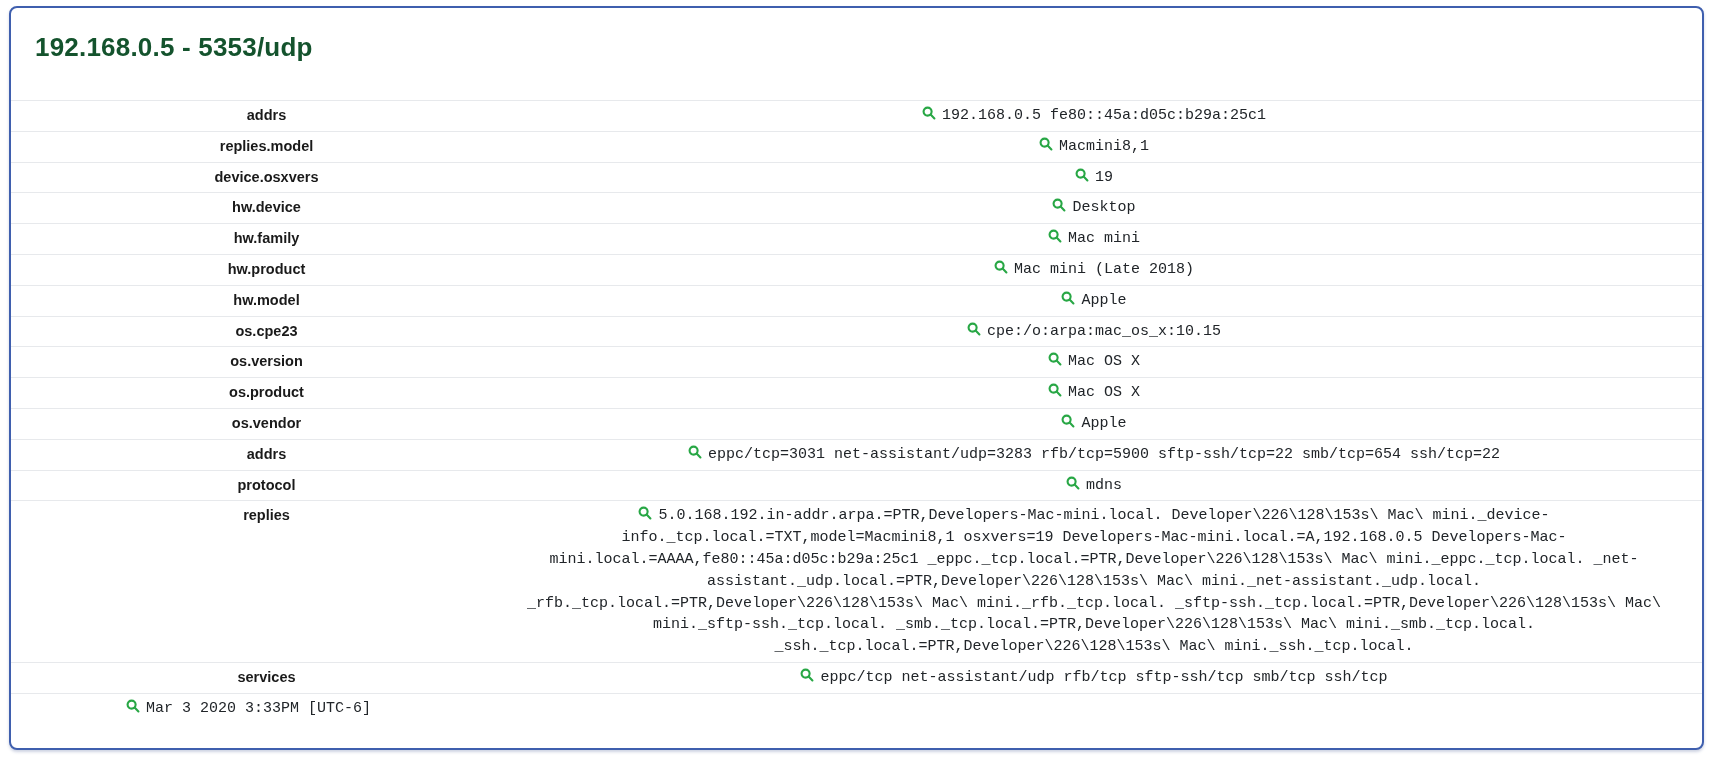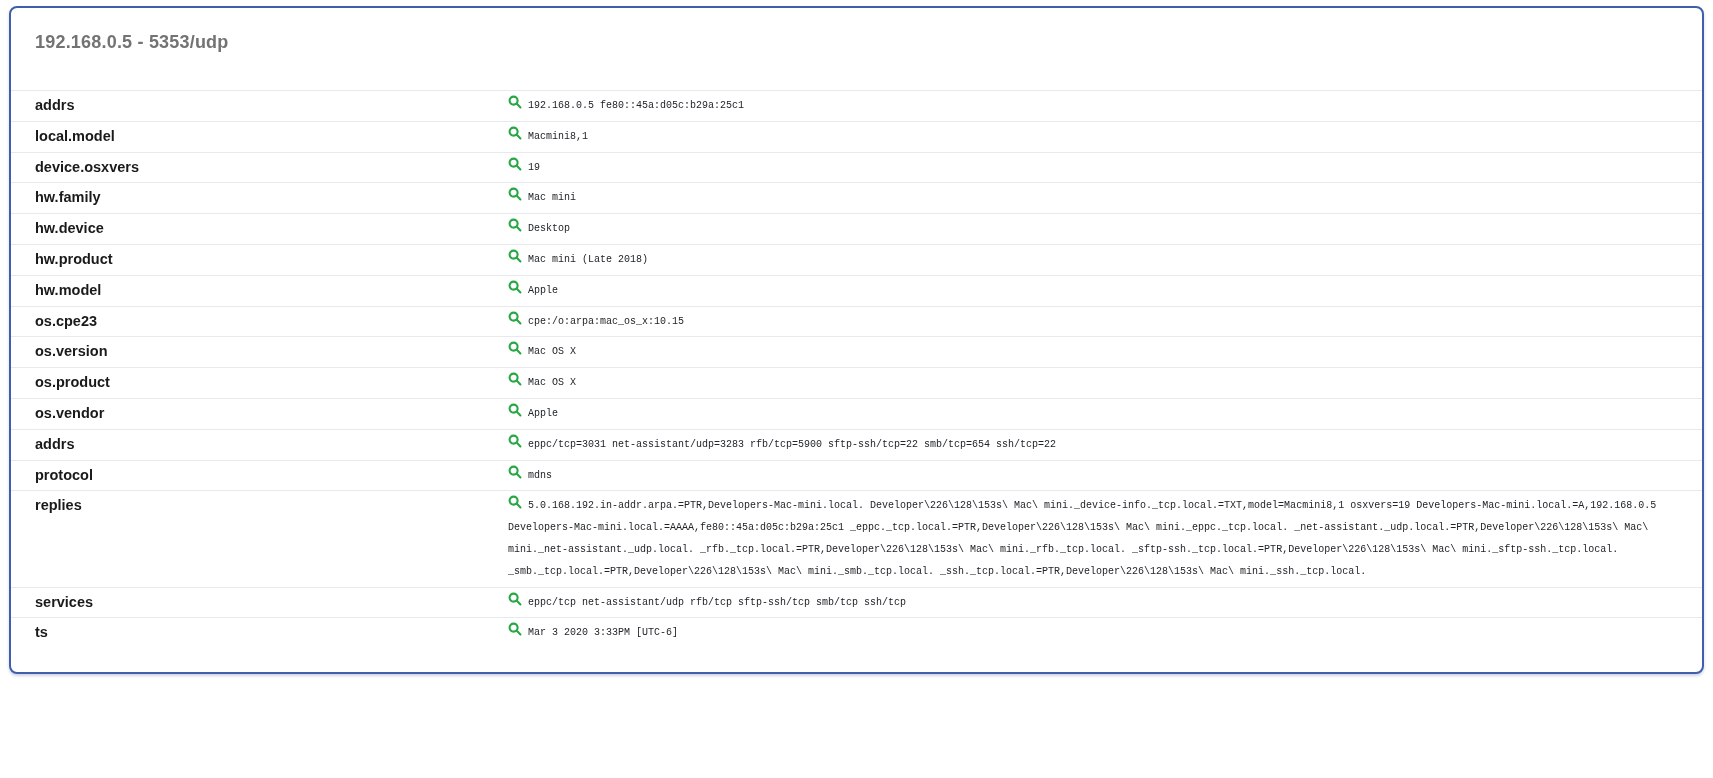--- a/index.html
+++ b/index.html
@@ -11,44 +11,44 @@
   }
   .card {
     margin: 6px 9px 0 9px;
     background: #ffffff;
     border: 2px solid #3f5fae;
     border-radius: 8px;
     box-shadow: 0 2px 3px rgba(60, 80, 140, 0.25);
     overflow: hidden;
   }
   .card-title {
-    font-size: 18px;
+    font-size: 26px;
     font-weight: bold;
-    color: #737373;
+    color: #14532d;
     padding: 24px 24px 37px 24px;
     letter-spacing: 0.2px;
   }
-  .rows { padding-bottom: 24px; }
+  .rows { padding-bottom: 24px; text-align: center; }
   .row {
     display: grid;
     grid-template-columns: 497px 1fr;
     border-top: 1px solid #e7e9ec;
     padding: 2px 0;
     align-items: start;
   }
   .key {
     font-size: 14.5px;
     font-weight: bold;
     color: #1a1a1a;
     padding: 2px 10px 2px 24px;
     line-height: 21px;
   }
   .val {
     font-family: "Liberation Mono", monospace;
-    font-size: 10px;
+    font-size: 15px;
     color: #212529;
     line-height: 21.8px;
     padding: 2px 22px 2px 0;
     overflow-wrap: break-word;
     word-break: break-word;
   }
   .search {
     display: inline-block;
     width: 14px; height: 14px;
     margin-right: 6px;
@@ -70,21 +70,21 @@
       <a class="search">
         <svg viewBox="0 0 16 16" fill="none" stroke="#28a745" stroke-width="2.4" stroke-linecap="round">
           <circle cx="6.4" cy="6.4" r="4.6"></circle>
           <line x1="10.1" y1="10.1" x2="14.2" y2="14.2"></line>
         </svg>
       </a><span>192.168.0.5 fe80::45a:d05c:b29a:25c1</span>
     </div>
   </div>
 
   <div class="row">
-    <div class="key">local.model</div>
+    <div class="key">replies.model</div>
     <div class="val">
       <a class="search">
         <svg viewBox="0 0 16 16" fill="none" stroke="#28a745" stroke-width="2.4" stroke-linecap="round">
           <circle cx="6.4" cy="6.4" r="4.6"></circle>
           <line x1="10.1" y1="10.1" x2="14.2" y2="14.2"></line>
         </svg>
       </a><span>Macmini8,1</span>
     </div>
   </div>
 
@@ -94,44 +94,44 @@
       <a class="search">
         <svg viewBox="0 0 16 16" fill="none" stroke="#28a745" stroke-width="2.4" stroke-linecap="round">
           <circle cx="6.4" cy="6.4" r="4.6"></circle>
           <line x1="10.1" y1="10.1" x2="14.2" y2="14.2"></line>
         </svg>
       </a><span>19</span>
     </div>
   </div>
 
   <div class="row">
+    <div class="key">hw.device</div>
+    <div class="val">
+      <a class="search">
+        <svg viewBox="0 0 16 16" fill="none" stroke="#28a745" stroke-width="2.4" stroke-linecap="round">
+          <circle cx="6.4" cy="6.4" r="4.6"></circle>
+          <line x1="10.1" y1="10.1" x2="14.2" y2="14.2"></line>
+        </svg>
+      </a><span>Desktop</span>
+    </div>
+  </div>
+
+  <div class="row">
     <div class="key">hw.family</div>
     <div class="val">
       <a class="search">
         <svg viewBox="0 0 16 16" fill="none" stroke="#28a745" stroke-width="2.4" stroke-linecap="round">
           <circle cx="6.4" cy="6.4" r="4.6"></circle>
           <line x1="10.1" y1="10.1" x2="14.2" y2="14.2"></line>
         </svg>
       </a><span>Mac mini</span>
     </div>
   </div>
 
   <div class="row">
-    <div class="key">hw.device</div>
-    <div class="val">
-      <a class="search">
-        <svg viewBox="0 0 16 16" fill="none" stroke="#28a745" stroke-width="2.4" stroke-linecap="round">
-          <circle cx="6.4" cy="6.4" r="4.6"></circle>
-          <line x1="10.1" y1="10.1" x2="14.2" y2="14.2"></line>
-        </svg>
-      </a><span>Desktop</span>
-    </div>
-  </div>
-
-  <div class="row">
     <div class="key">hw.product</div>
     <div class="val">
       <a class="search">
         <svg viewBox="0 0 16 16" fill="none" stroke="#28a745" stroke-width="2.4" stroke-linecap="round">
           <circle cx="6.4" cy="6.4" r="4.6"></circle>
           <line x1="10.1" y1="10.1" x2="14.2" y2="14.2"></line>
         </svg>
       </a><span>Mac mini (Late 2018)</span>
     </div>
   </div>
@@ -239,21 +239,20 @@
       <a class="search">
         <svg viewBox="0 0 16 16" fill="none" stroke="#28a745" stroke-width="2.4" stroke-linecap="round">
           <circle cx="6.4" cy="6.4" r="4.6"></circle>
           <line x1="10.1" y1="10.1" x2="14.2" y2="14.2"></line>
         </svg>
       </a><span>eppc/tcp net-assistant/udp rfb/tcp sftp-ssh/tcp smb/tcp ssh/tcp</span>
     </div>
   </div>
 
   <div class="row">
-    <div class="key">ts</div>
     <div class="val">
       <a class="search">
         <svg viewBox="0 0 16 16" fill="none" stroke="#28a745" stroke-width="2.4" stroke-linecap="round">
           <circle cx="6.4" cy="6.4" r="4.6"></circle>
           <line x1="10.1" y1="10.1" x2="14.2" y2="14.2"></line>
         </svg>
       </a><span>Mar 3 2020 3:33PM [UTC-6]</span>
     </div>
   </div>
 </div>

